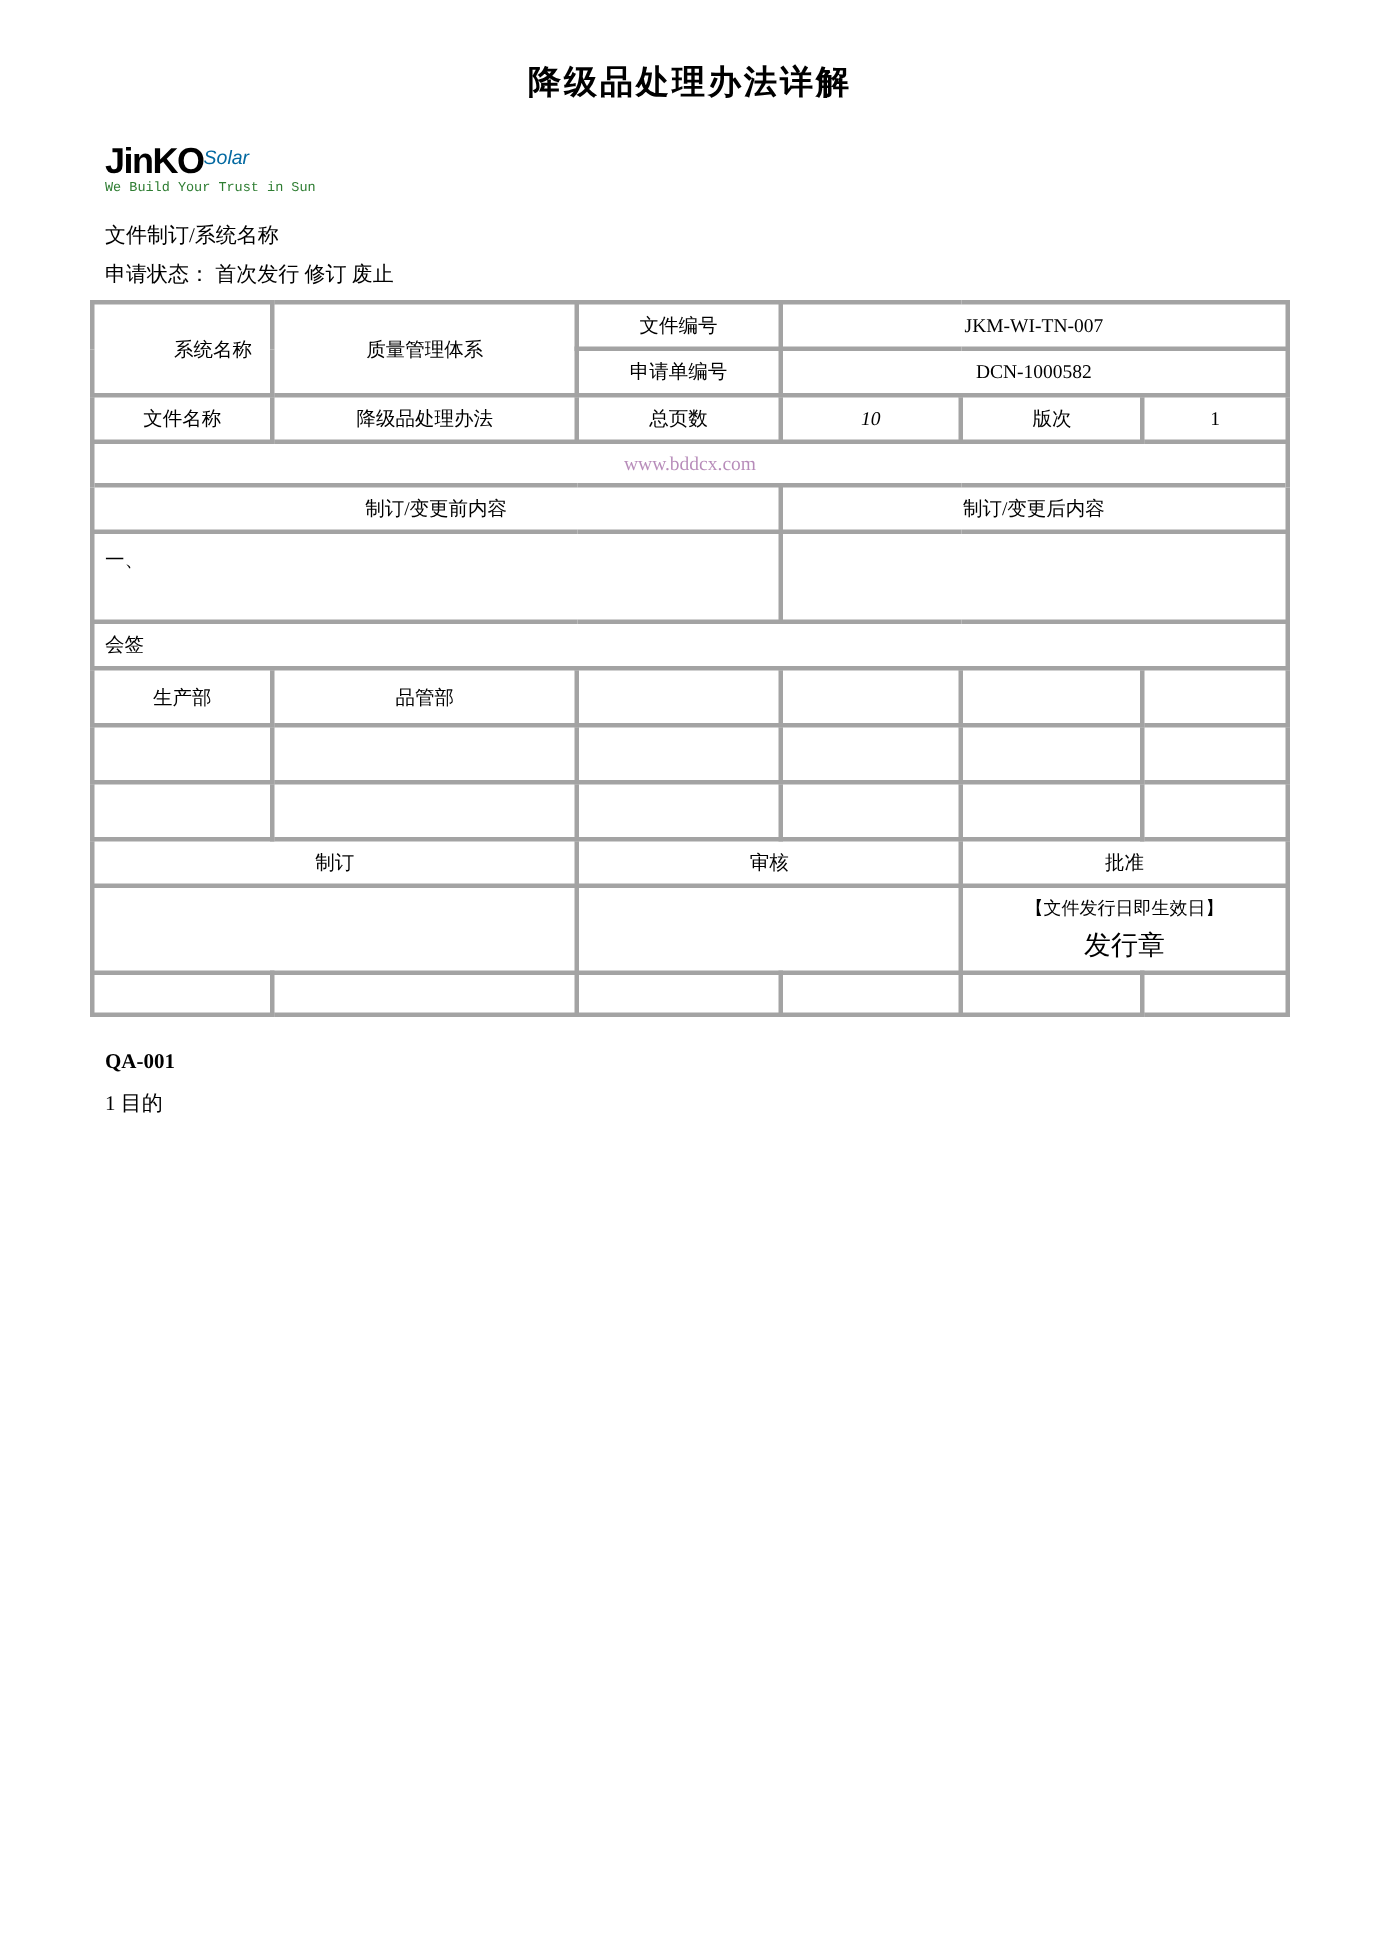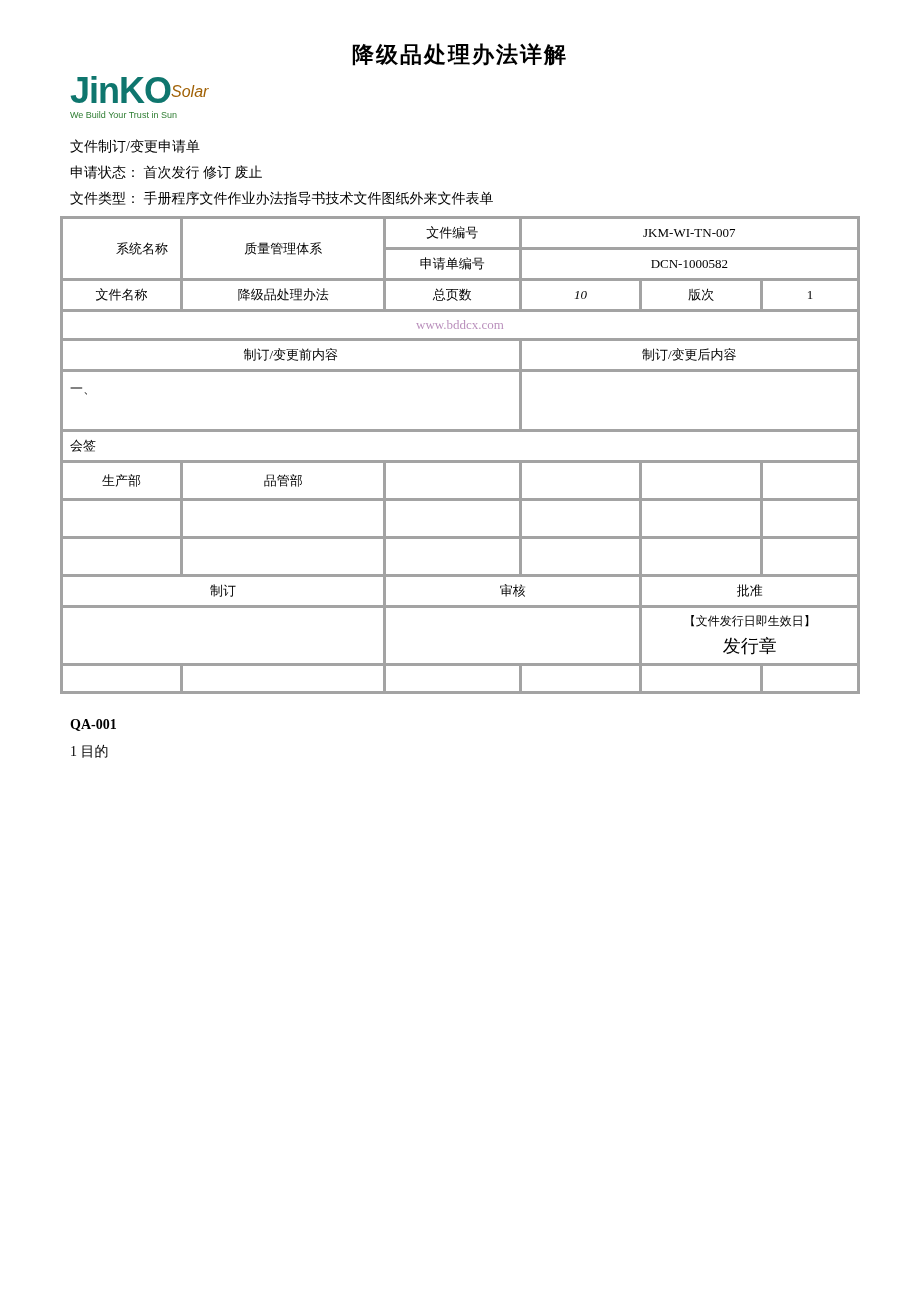--- a/index.html
+++ b/index.html
@@ -9,20 +9,21 @@
       font-size: 14px;
       color: #000;
       width: 920px;
       min-height: 1302px;
       padding: 40px 60px;
     }
     .page-title {
       text-align: center;
       font-size: 22px;
       font-weight: bold;
+      margin-bottom: 24px;
       letter-spacing: 2px;
     }
     .logo-area {
       display: flex;
       align-items: center;
       margin-bottom: 18px;
       margin-left: 10px;
     }
     .meta-section {
       margin-left: 10px;
@@ -64,36 +65,36 @@
       font-size: 14px;
     }
     
     .jinko-logo {
       position: relative;
       display: inline-block;
     }
     .jinko-text {
       font-family: Arial, sans-serif;
       font-weight: 900;
-      font-size: 36px;
-      color: #0f766e;
+      font-size: 24px;
+      color: #000000;
       letter-spacing: -1px;
     }
     .solar-text {
-      font-size: 16px;
-      color: #a16207;
+      font-size: 13px;
+      color: #0369a1;
       font-style: italic;
       font-weight: normal;
       vertical-align: super;
       font-family: Arial, sans-serif;
     }
     .tagline-text {
       font-size: 9px;
       color: #2e7d32;
-      font-family: Liberation Sans, sans-serif;
+      font-family: Liberation Mono, monospace;
       display: block;
       margin-top: -2px;
     }
     .row-tall td {
       height: 60px;
     }
     .row-medium td {
       height: 38px;
     }
     .row-short td {
@@ -109,30 +110,26 @@
   <div class="jinko-logo">
     <div>
       <span class="jinko-text">JinKO</span><span class="solar-text">Solar</span>
     </div>
     <span class="tagline-text">We Build Your Trust in Sun</span>
   </div>
 </div>
 
 <div class="meta-section">
   <p>
-    <span>文件制订/变更申请单</span>
+    <span>文件制订/系统名称</span>
   </p>
   <p>
     <span>申请状态：</span>
     <span>首次发行 修订 废止</span>
   </p>
-  <p>
-    <span>文件类型：</span>
-    <span>手册程序文件作业办法指导书技术文件图纸外来文件表单</span>
-  </p>
 </div>
 
 <table class="form-table">
 
   <tbody>
       <tr>
     <td rowspan="2" style="width:60px;padding-left:48px;">
       <span>系统名称</span>
     </td>
     <td rowspan="2" style="width:120px;">

